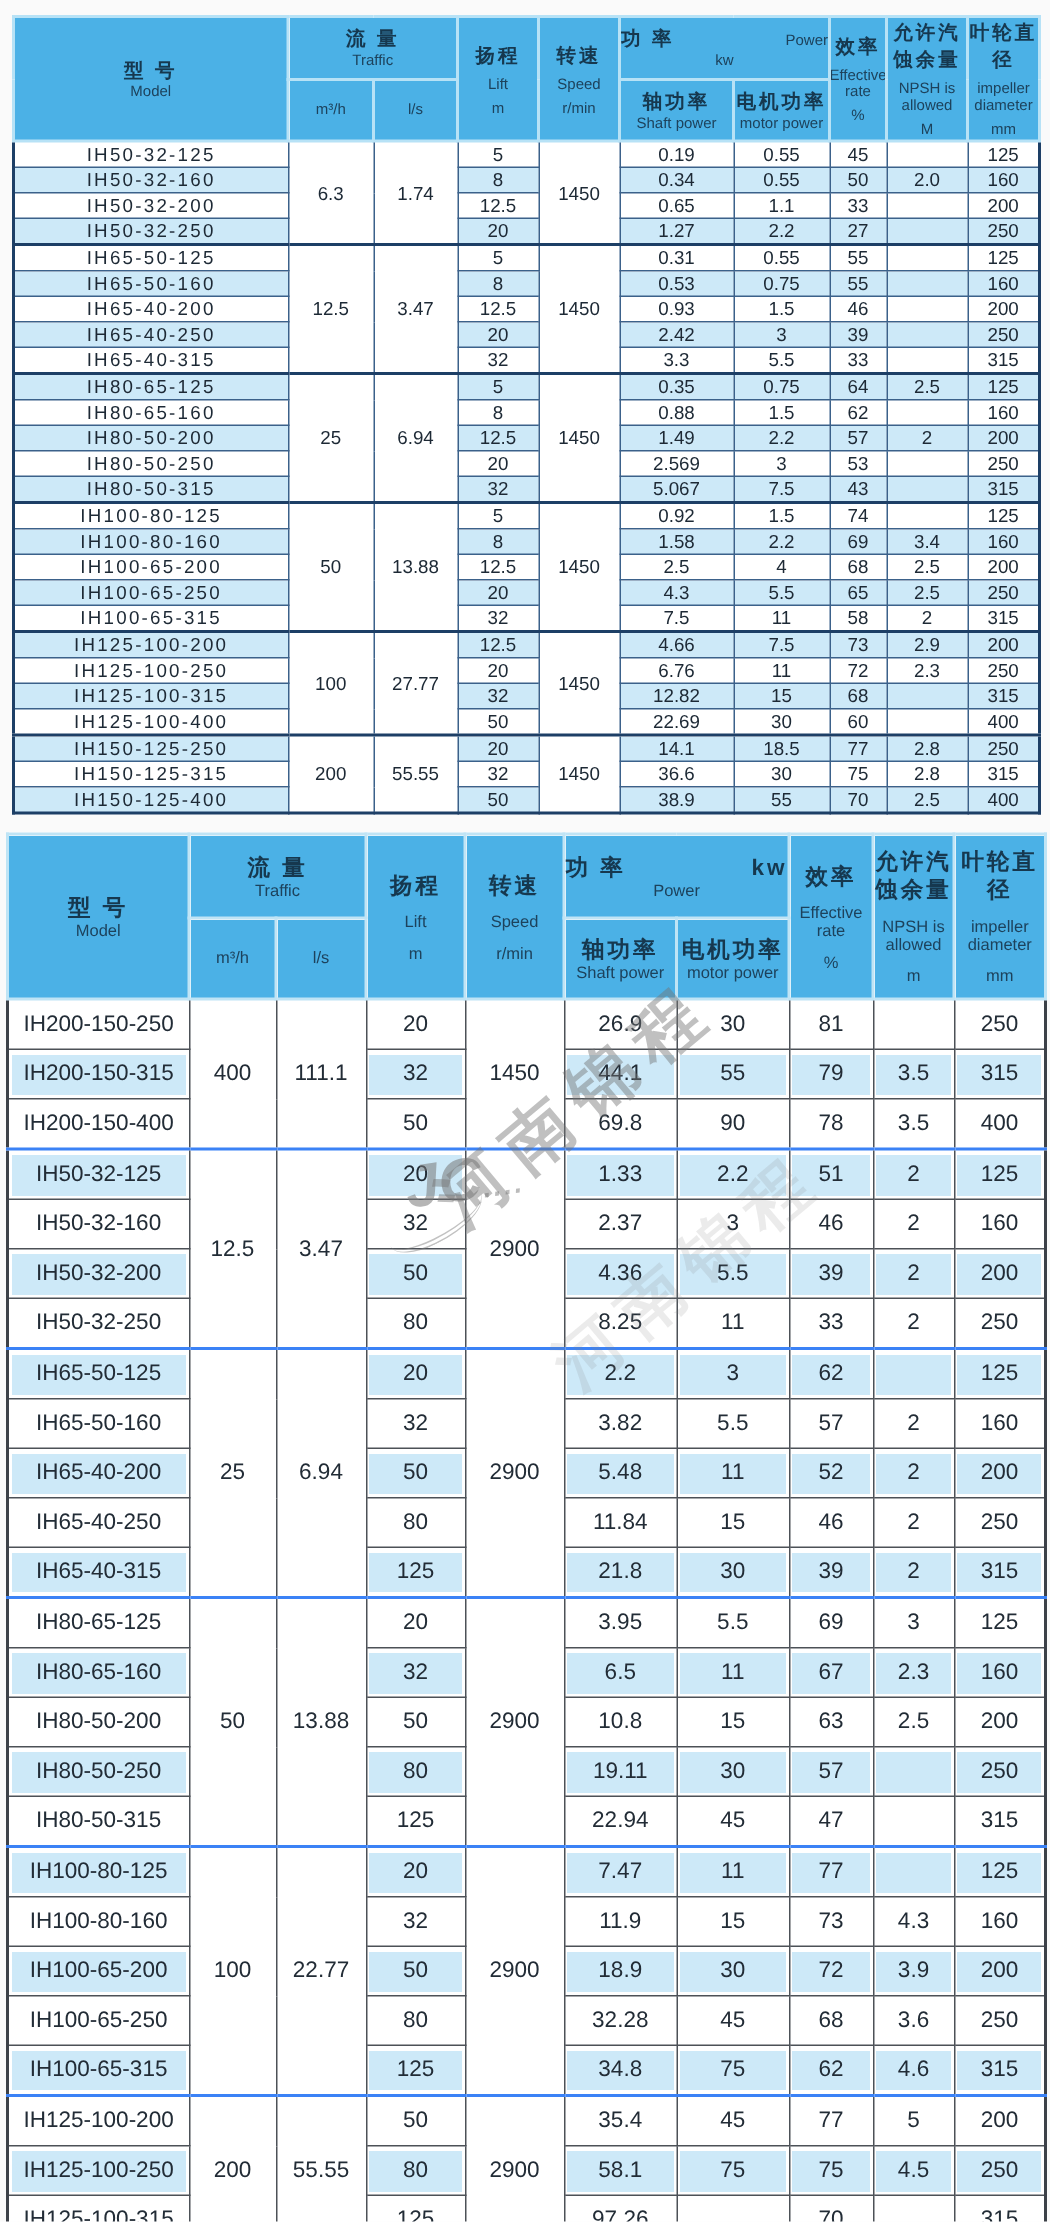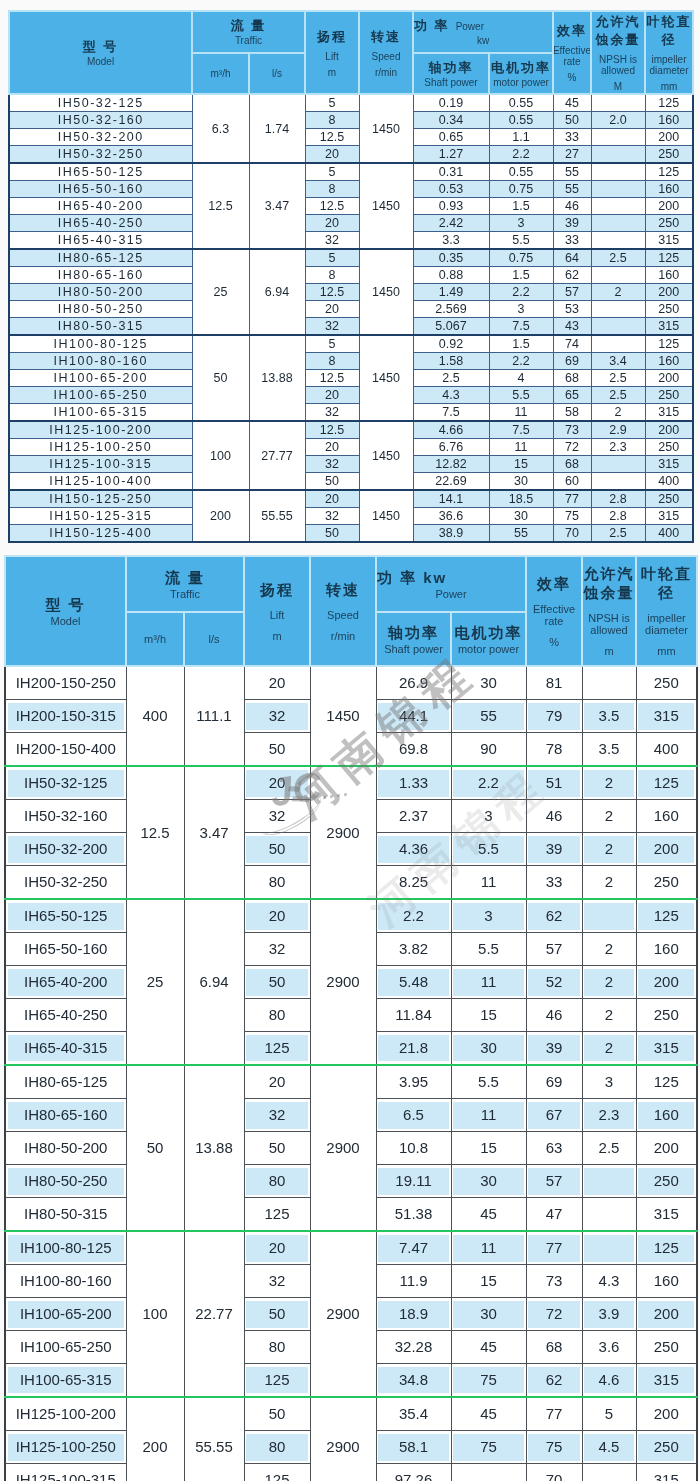--- a/index.html
+++ b/index.html
@@ -14,21 +14,21 @@
 
   
   thead th{
     background:#4bb1e6;
     border:2px solid #b7e2f6;
     font-weight:normal;
     padding:1px 0;
   }
   .zh{display:block;font-weight:bold;color:#16384f;}
   .en{display:block;color:#1d425c;}
-  .inline{display:flex;justify-content:flex-start;align-items:baseline;gap:6px;}
+  .inline{display:flex;justify-content:space-between;align-items:baseline;gap:6px;}
   .inline .zh,.inline .en{display:inline;}
   .hstack{display:flex;flex-direction:column;justify-content:center;align-items:center;}
 
   
   .t1{width:684px;margin:10px 8px 0 8px;border:2px solid #1d3f66;}
   .t1 thead th{height:36px;}
   .t1 .zh{font-size:13px;letter-spacing:2px;}
   .t1 .en{font-size:10px;letter-spacing:0;}
   .t1 .hstack{gap:5px;}
   .t1 tbody td{
@@ -50,21 +50,21 @@
   .t2 .zh{font-size:15px;letter-spacing:2px;}
   .t2 .en{font-size:11px;}
   .t2 .hstack{gap:9px;}
   .t2 tbody td{
     border:1px solid #4c5157;
     font-size:15px;height:26px;line-height:26px;padding:3px 2px;
     background-clip:content-box;
     color:#222c36;
   }
   .t2 tbody tr:nth-child(even) td{background:#cde9f8;background-clip:content-box;}
-  .t2 tbody tr.group-first td{border-top:2px solid #22c55e;}
+  .t2 tbody tr.group-first td{border-top:2px solid #3b82f6;}
   .t2 tbody td.merged{background:#fff !important;}
 
   
   .watermark{position:absolute;left:0;top:0;width:700px;height:1481px;pointer-events:none;z-index:5;}
   .wm-text{
     position:absolute;left:318px;top:770px;
     transform:rotate(-40deg);transform-origin:left bottom;
     font-size:46px;font-weight:bold;letter-spacing:10px;white-space:nowrap;
     color:rgba(115,115,115,0.45);
   }
@@ -666,21 +666,21 @@
         <td class="lift">80</td>
         <td>19.11</td>
         <td>30</td>
         <td>57</td>
         <td></td>
         <td>250</td>
       </tr>
       <tr>
         <td class="model">IH80-50-315</td>
         <td class="lift">125</td>
-        <td>51.38</td>
+        <td>22.94</td>
         <td>45</td>
         <td>47</td>
         <td></td>
         <td>315</td>
       </tr>
       <tr class="group-first">
         <td class="model">IH100-80-125</td>
         <td rowspan="5" class="merged">100</td>
         <td rowspan="5" class="merged">22.77</td>
         <td class="lift">20</td>

